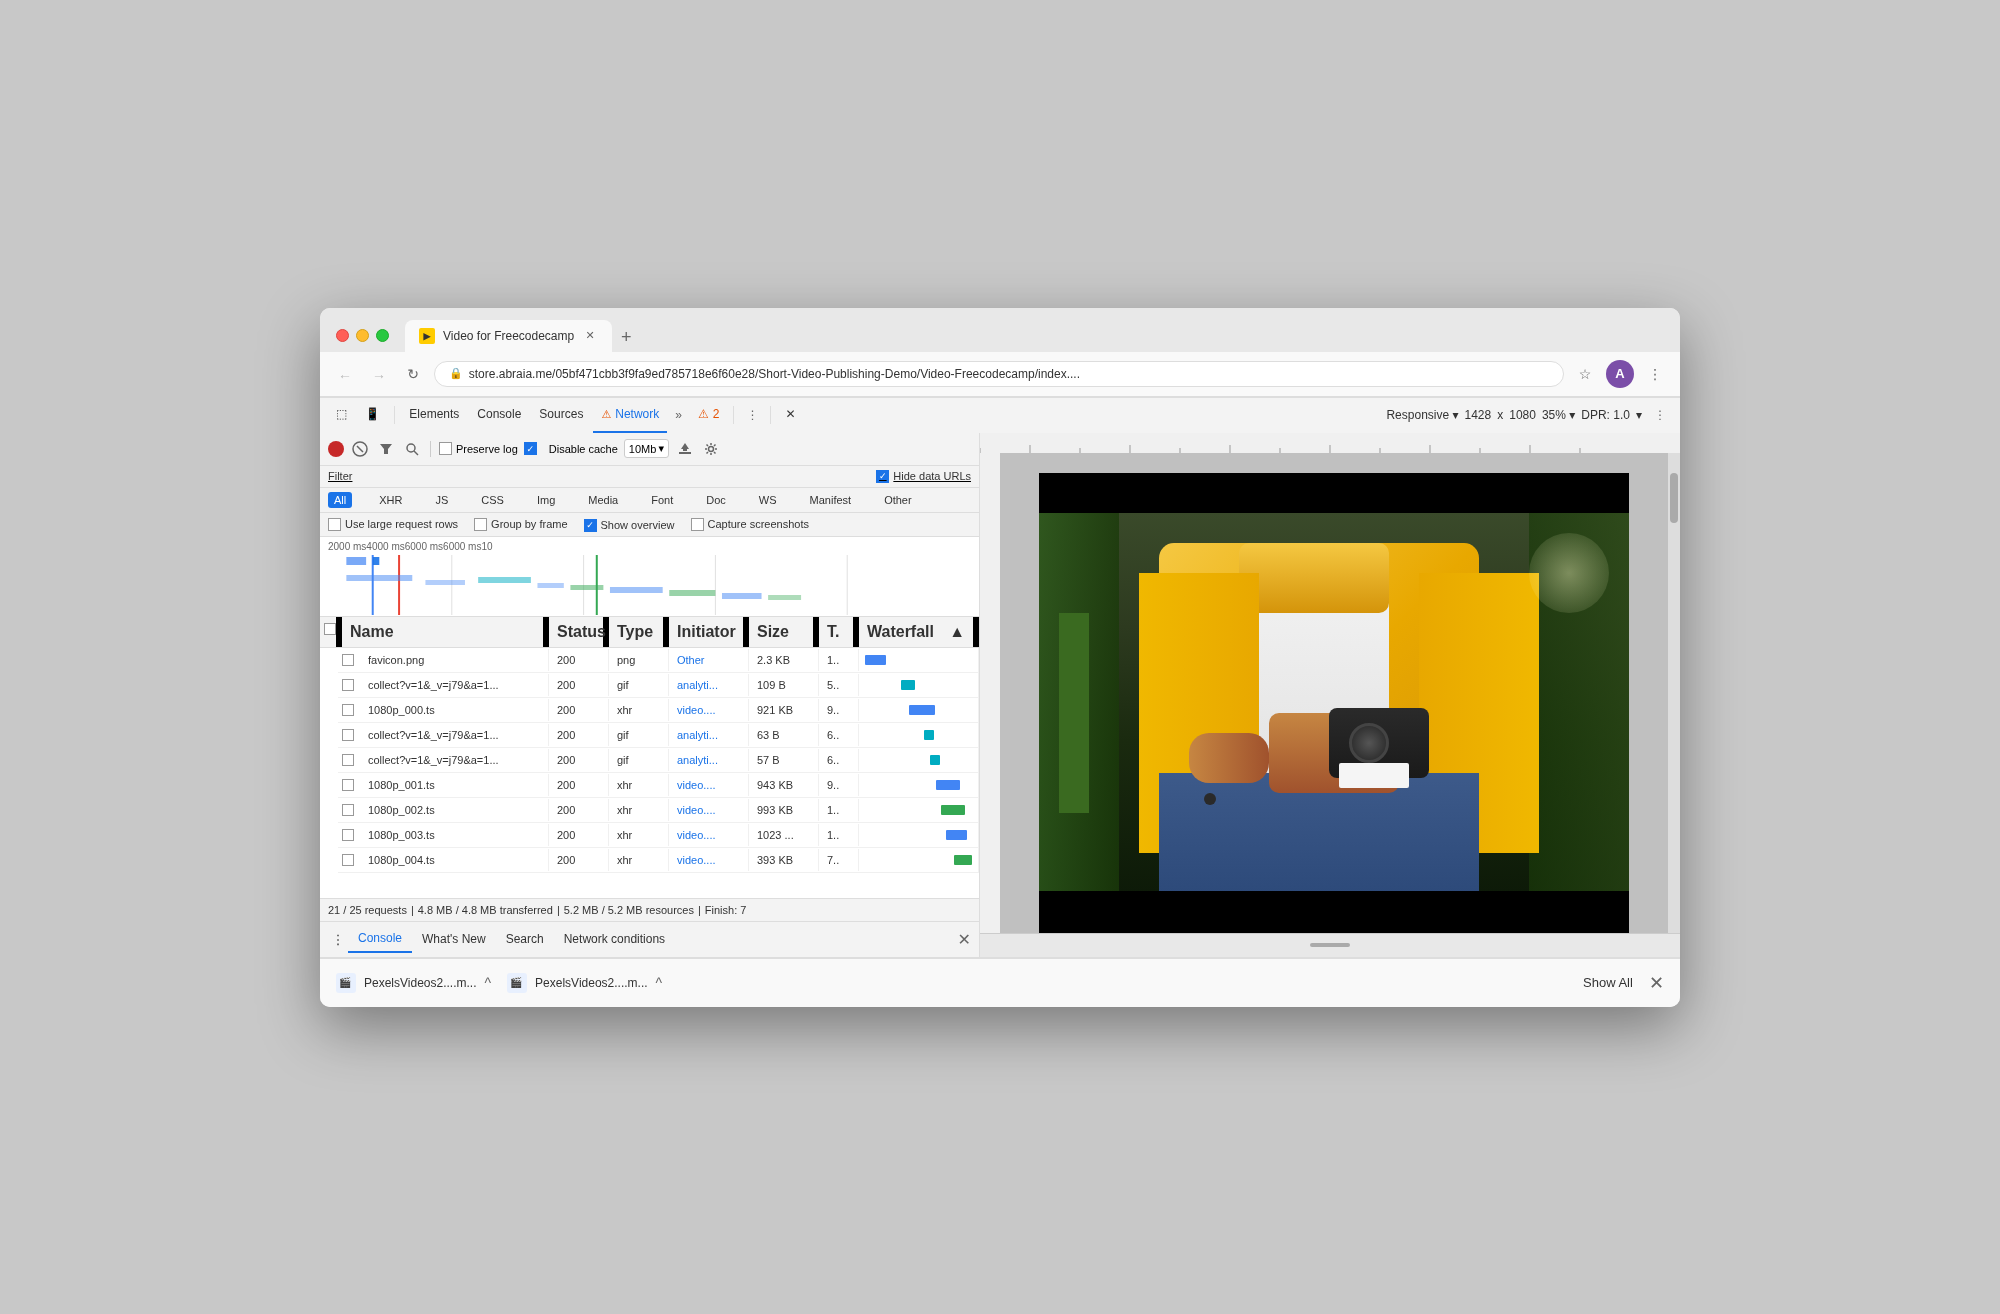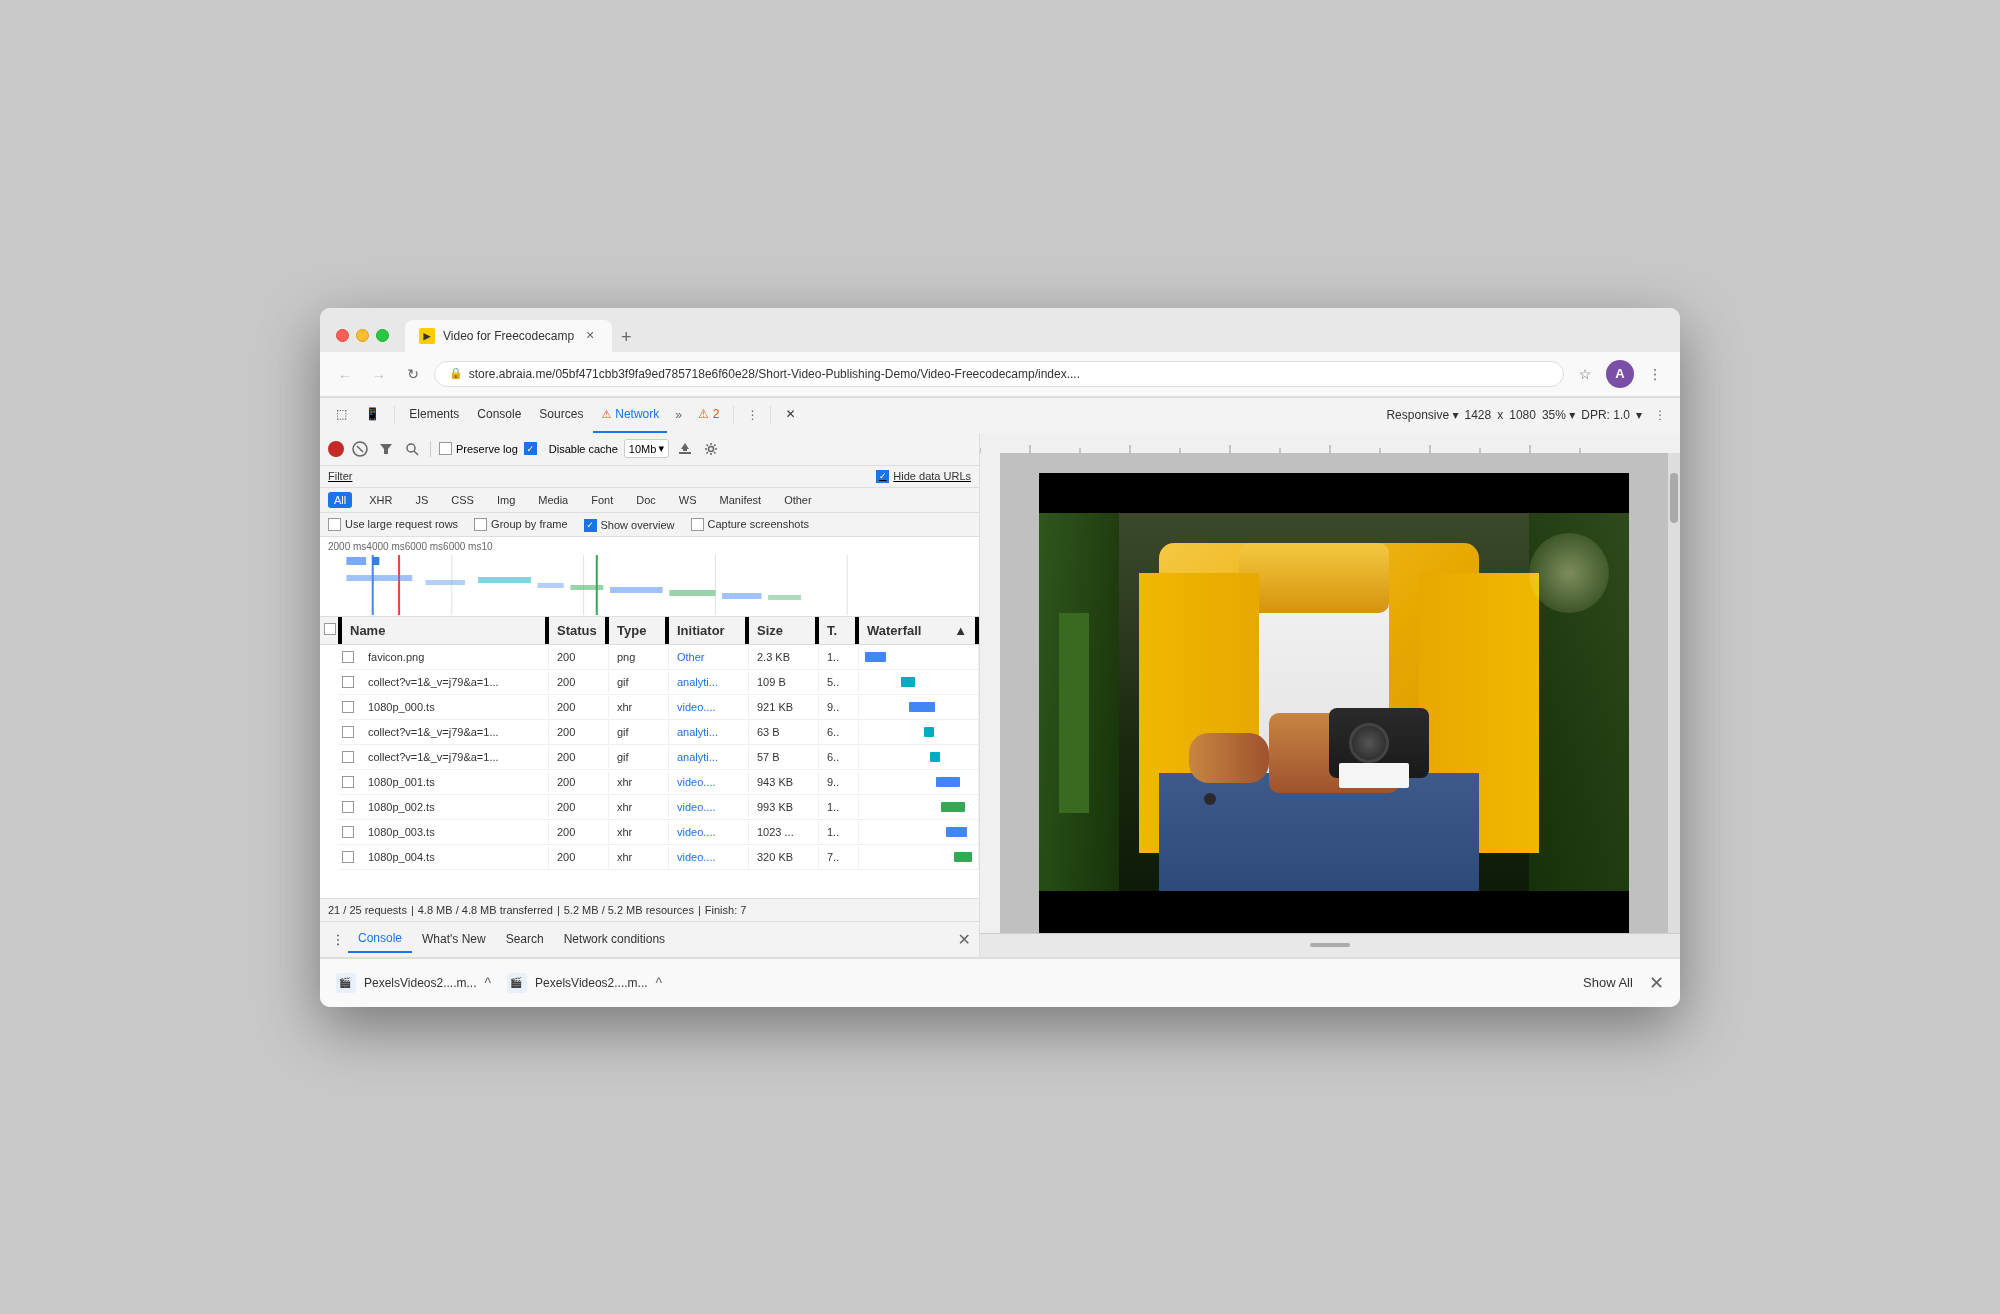--- a/index.html
+++ b/index.html
@@ -260,21 +260,21 @@
       gap: 4px;
       font-size: 11px;
       color: #333;
     }
     
     .filter-types {
       background: #f3f3f3;
       padding: 4px 8px;
       display: flex;
       align-items: center;
-      gap: 11px;
+      gap: 21px;
       border-bottom: 1px solid #ddd;
       flex-wrap: wrap;
     }
     .filter-type-btn {
       padding: 2px 6px;
       font-size: 11px;
       color: #333;
       cursor: pointer;
       border-radius: 3px;
     }
@@ -325,24 +325,24 @@
     .req-table-header {
       display: flex;
       background: #f3f3f3;
       border-bottom: 1px solid #ddd;
       position: sticky;
       top: 0;
       z-index: 1;
     }
     .req-th {
       padding: 6px 8px;
-      font-size: 13px;
+      font-size: 16px;
       font-weight: 600;
       color: #333;
-      border-right: 4px solid #000000;
+      border-right: 6px solid #000000;
       cursor: pointer;
       white-space: nowrap;
     }
     .req-th.name { flex: 1; min-width: 180px; }
     .req-th.status { width: 60px; }
     .req-th.type { width: 60px; }
     .req-th.initiator { width: 80px; }
     .req-th.size { width: 70px; }
     .req-th.time { width: 40px; }
     .req-th.waterfall { width: 120px; display: flex; align-items: center; justify-content: space-between; }
@@ -821,21 +821,21 @@
           </div>
 
           <div class="req-row">
             <div style="width:22px;padding:5px 4px;">
               <div class="cb-box" style="width:12px;height:12px;"></div>
             </div>
             <div class="req-td name">1080p_004.ts</div>
             <div class="req-td status">200</div>
             <div class="req-td type">xhr</div>
             <div class="req-td initiator">video....</div>
-            <div class="req-td size">320 KB</div>
+            <div class="req-td size">393 KB</div>
             <div class="req-td time">7..</div>
             <div class="req-td waterfall">
               <div class="waterfall-bar bar-green" style="left:80%;width:15%;"></div>
             </div>
           </div>
         </div>
       </div>
 
       <div class="status-bar">
         <span>21 / 25 requests</span>

